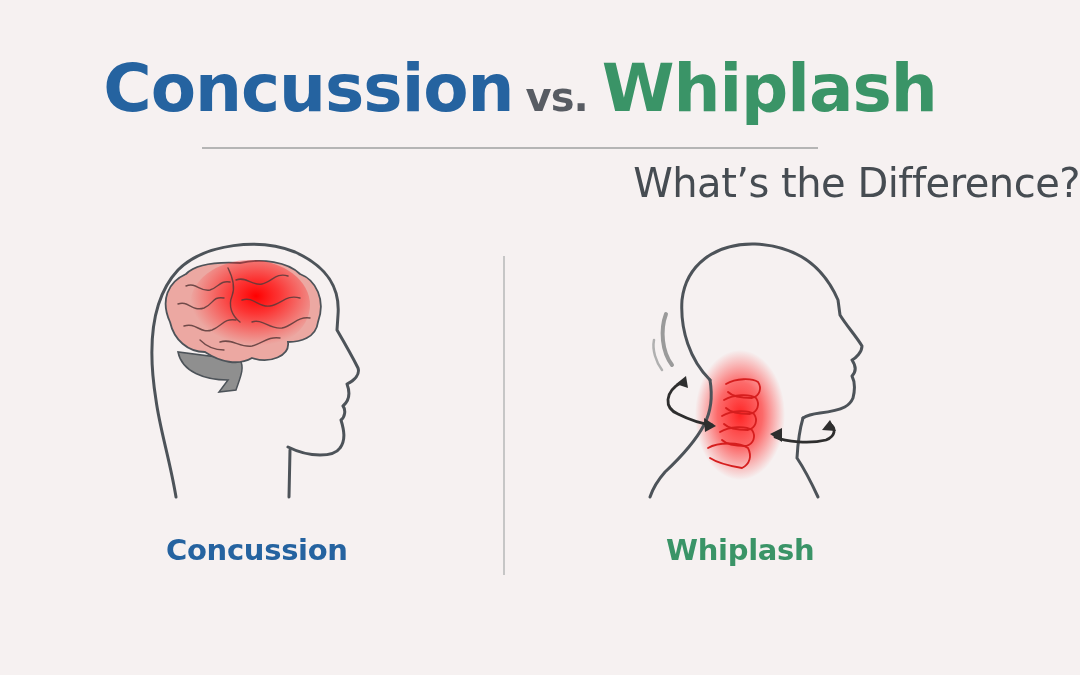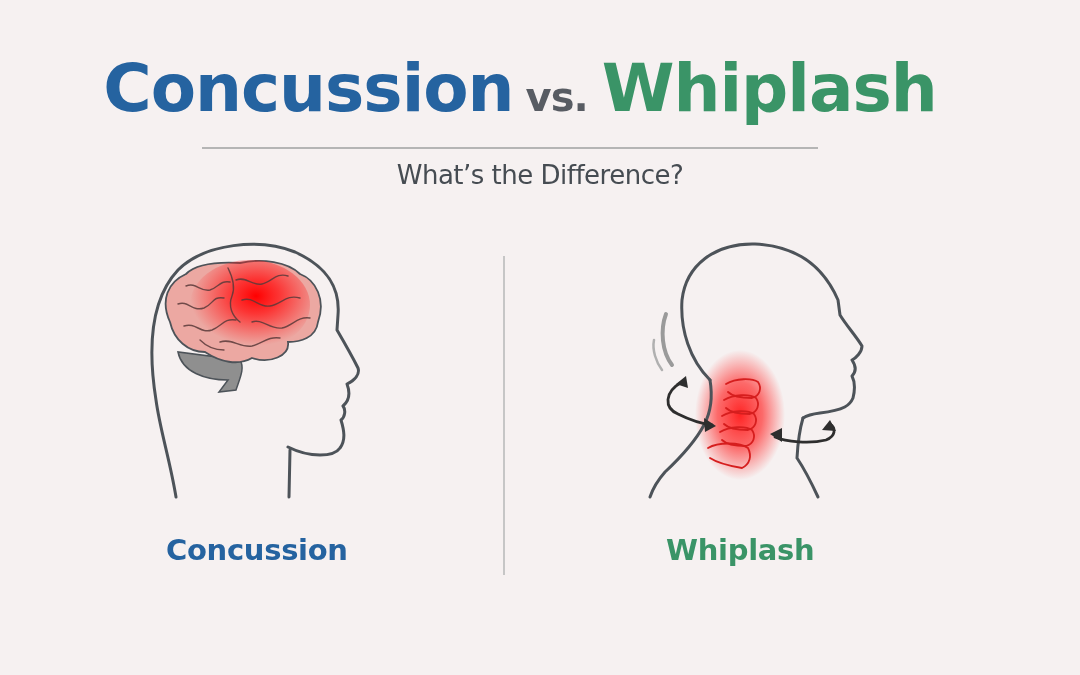--- a/index.html
+++ b/index.html
@@ -16,23 +16,23 @@
     font-weight:bold; letter-spacing:-1px;
   }
   .title .t1 { color:#2563a0; font-size:66px; }
   .title .vs { color:#585c63; font-size:40px; margin:0 14px 0 12px; }
   .title .t2 { color:#3a9467; font-size:66px; }
   .rule {
     position:absolute; left:202px; top:147px; width:616px; height:2px;
     background:#b5b5b5;
   }
   .subtitle {
-    position:absolute; left:0; width:1080px; top:160px; text-align:center;
+    position:absolute; left:0; width:1080px; top:160px; text-align:right;
     font-family:"DejaVu Sans", sans-serif;
-    font-size:26px; color:#464c52; letter-spacing:-0.5px;
+    font-size:40px; color:#464c52; letter-spacing:-0.5px;
   }
   .vdivider {
     position:absolute; left:503px; top:256px; width:2px; height:319px;
     background:#c6c6c6;
   }
   .fig { position:absolute; }
   .label {
     position:absolute; top:533px; font-family:"DejaVu Sans", sans-serif;
     font-weight:bold; font-size:29px; letter-spacing:-0.3px;
   }

